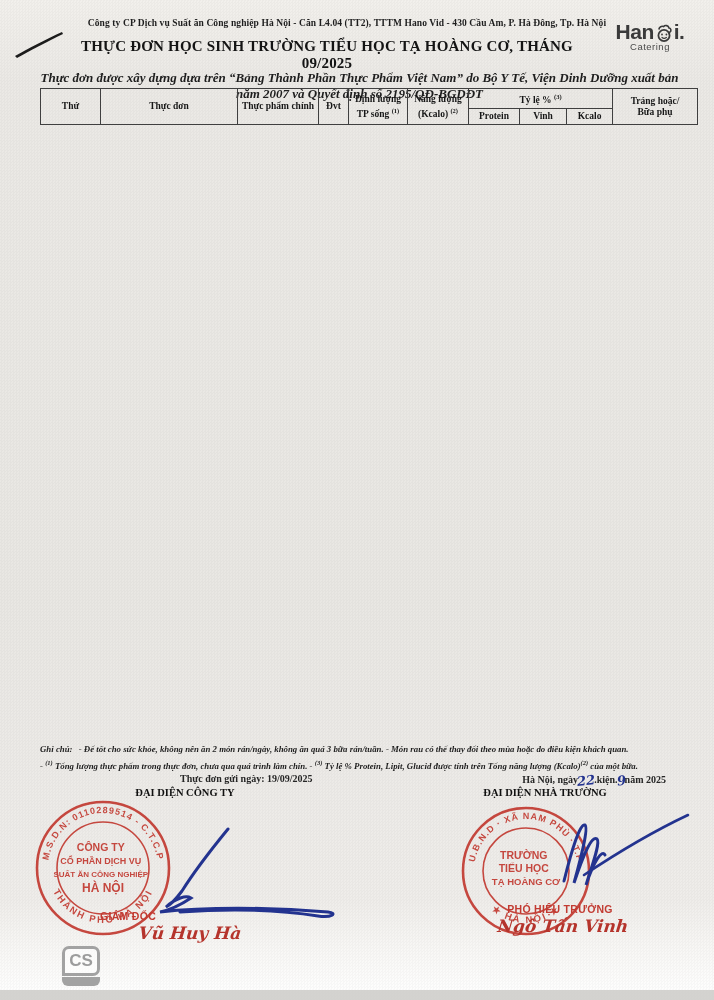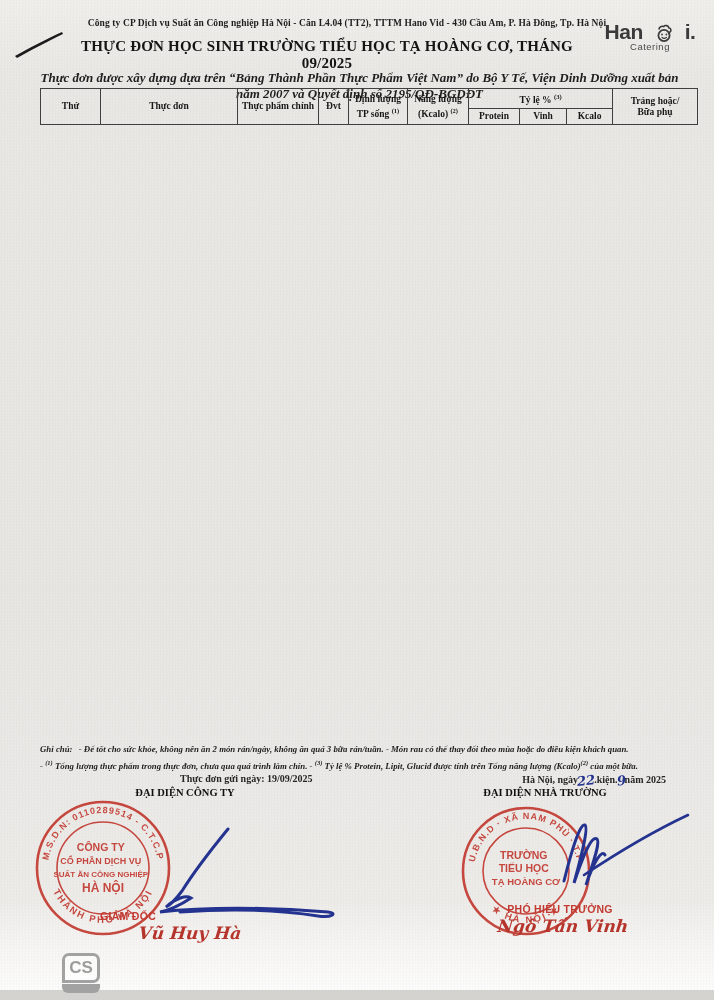--- a/index.html
+++ b/index.html
@@ -19,21 +19,21 @@
   
   .pen-mark { position:absolute; left:12px; top:28px; width:55px; height:32px; }
   .company-line { position:absolute; left:70px; right:90px; top:18px; text-align:center;
     font-weight:bold; font-size:9.5px; letter-spacing:.1px; color:#1e1e1e; }
   .doc-title { position:absolute; left:60px; right:120px; top:38px; text-align:center;
     font-weight:bold; font-size:15px; letter-spacing:.2px; color:#141414; }
   .subtitle { position:absolute; left:40px; right:35px; top:70px; text-align:center;
     font-weight:bold; font-style:italic; font-size:13px; color:#1e1e1e; }
   .logo { position:absolute; right:18px; top:20px; width:92px; text-align:center;
     font-family:"Liberation Sans", sans-serif; color:#3a3a3a; }
-  .logo-row { display:flex; align-items:center; justify-content:center; gap:12px; }
+  .logo-row { display:flex; align-items:center; justify-content:center; gap:1px; }
   .logo-brand { font-weight:bold; font-size:21px; letter-spacing:-.5px; color:#3a3a3a; }
   .logo-face { width:20px; height:22px; margin:0 -1px; }
   .logo-tag { font-size:9.5px; margin-top:-3px; letter-spacing:.5px; color:#4a4a4a; }
 
   
   .menu-table { position:absolute; left:40px; top:88px; width:657px;
     border-collapse:collapse; table-layout:fixed; font-size:9.5px; }
   .menu-table th, .menu-table td { border:1px solid #3f3f3f; vertical-align:top; overflow:hidden; }
   .menu-table thead th { font-weight:bold; text-align:center; vertical-align:middle;
     padding:2px 1px; font-size:9.5px; line-height:11px; color:#171717; }
@@ -63,21 +63,21 @@
   .role.left { left:100px; top:173px; width:170px; text-align:left; }
   .role.right { left:470px; top:166px; width:180px; text-align:center; }
   .sig-name { position:absolute; font-family:"DejaVu Serif", serif; font-style:italic; font-weight:bold;
     font-size:17px; color:#b5342c; z-index:3; transform:skewX(-6deg); }
   .sig-name.left { left:100px; top:186px; width:180px; text-align:center; }
   .sig-name.right { left:468px; top:179px; width:190px; text-align:center; }
 
   
   .scan-bar { position:absolute; left:62px; top:946px; display:flex; align-items:center; gap:10px;
     font-family:"Liberation Sans", sans-serif; z-index:4; }
-  .cs-badge { width:38px; height:40px; position:relative;margin-top:7px; }
+  .cs-badge { width:38px; height:40px; position:relative; }
   .cs-box { width:38px; height:30px; border:3px solid #a2a2a2; border-radius:7px 7px 7px 0;
     display:flex; align-items:center; justify-content:center;
     font-weight:bold; font-size:17px; color:#9c9c9c; background:rgba(255,255,255,.55); }
   .cs-foot { position:absolute; left:0; bottom:0; width:38px; height:9px; background:#a2a2a2;
     border-radius:0 0 6px 6px; }
   .scan-text { font-size:23px; color:#a8a8a6; letter-spacing:.2px; }
 </style>
 </head>
 <body>
 

